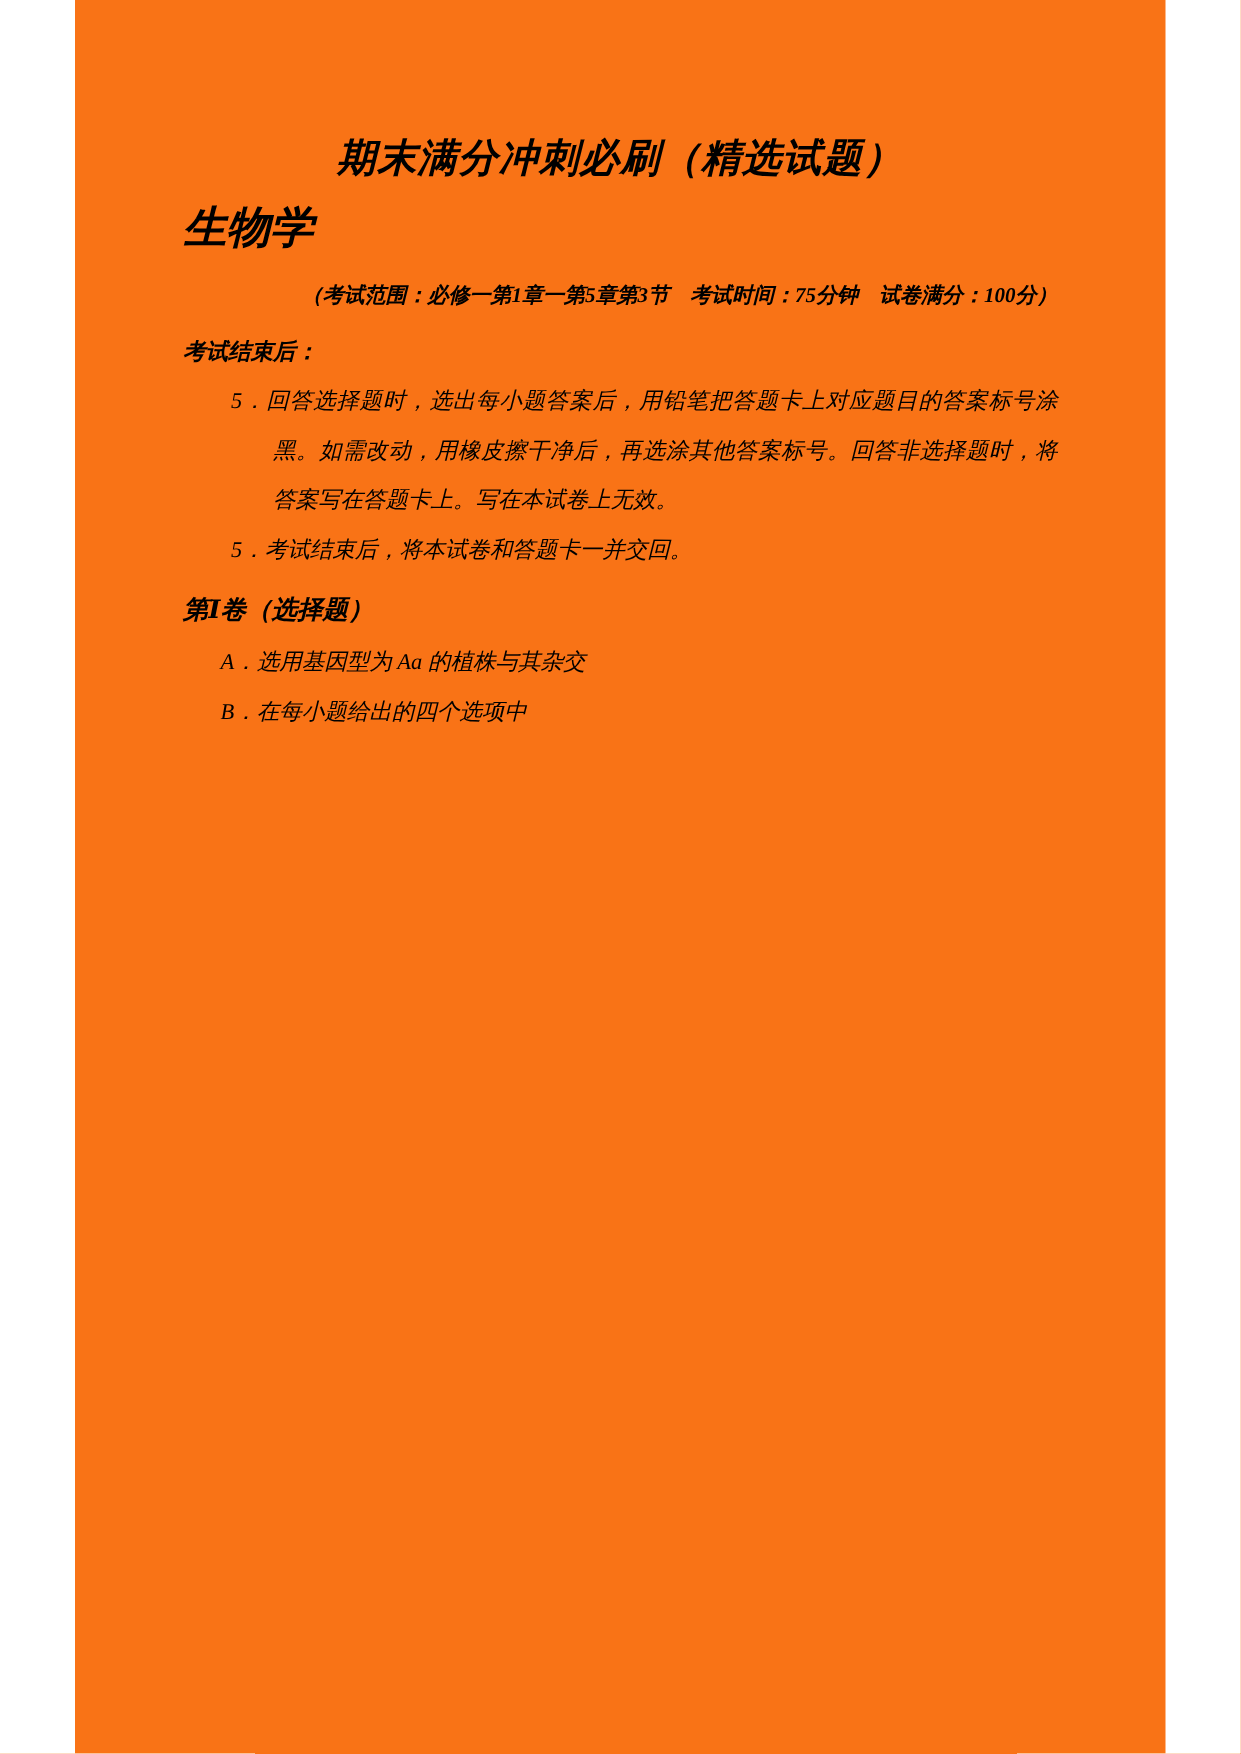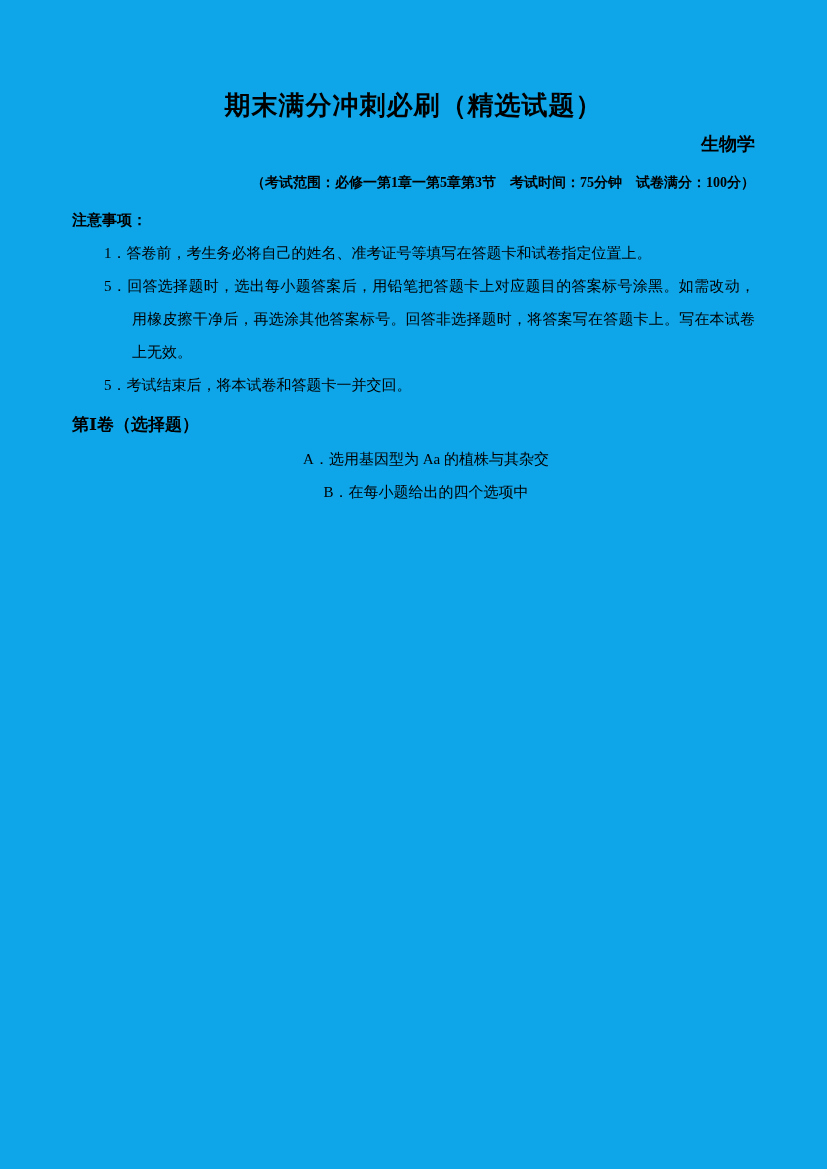--- a/index.html
+++ b/index.html
@@ -2,44 +2,45 @@
 <html><head>
 <meta charset="utf-8">
 <style>
   html, body {
     margin: 0;
     padding: 0;
     background: #ffffff;
   }
   .sheet {
     position: relative;
-    width: 827px;
+    width: 727px;
     height: 1169px;
     box-sizing: border-box;
     margin: 0 auto;
-    background: #0ea5e9;
+    background: #f97316;
     color: #000000;
     font-family: "Liberation Serif", "DejaVu Serif", serif;
     font-size: 15px;
     line-height: 2.2;
     padding: 88px 72px 40px 72px;
     overflow: hidden;
+    font-style: italic;
   }
   .paper-title {
     margin: 0;
     text-align: center;
     font-size: 26px;
     font-weight: bold;
     line-height: 1.4;
     letter-spacing: 1px;
   }
   .subject-title {
     margin: 8px 0 0 0;
-    text-align: right;
-    font-size: 18px;
+    text-align: left;
+    font-size: 29px;
     font-weight: bold;
     line-height: 1.4;
   }
   .exam-info {
     margin: 14px 0 0 0;
     text-align: right;
     font-size: 14px;
     font-weight: bold;
     line-height: 1.6;
   }
@@ -69,37 +70,36 @@
   }
   .question-stem {
     margin: 2px 0 0 0;
     padding-left: 25px;
     text-indent: -25px;
     text-align: justify;
   }
   .question-option {
     margin: 0;
     padding-left: 25px;
-    text-align: center;
+    text-align: left;
   }
 </style>
 </head>
 <body>
 
 <div class="sheet">
 
   <h1 class="paper-title">期末满分冲刺必刷（精选试题）</h1>
 
   <h2 class="subject-title">生物学</h2>
 
   <p class="exam-info">（考试范围：必修一第1章一第5章第3节　考试时间：75分钟　试卷满分：100分）</p>
 
-  <p class="notice-heading">注意事项：</p>
+  <p class="notice-heading">考试结束后：</p>
 
-  <p class="notice-item">1．答卷前，考生务必将自己的姓名、准考证号等填写在答题卡和试卷指定位置上。</p>
   <p class="notice-item">5．回答选择题时，选出每小题答案后，用铅笔把答题卡上对应题目的答案标号涂黑。如需改动，用橡皮擦干净后，再选涂其他答案标号。回答非选择题时，将答案写在答题卡上。写在本试卷上无效。</p>
   <p class="notice-item">5．考试结束后，将本试卷和答题卡一并交回。</p>
 
   <p class="volume-title">第Ⅰ卷（选择题）</p>
 
 
   <div>
     <p class="question-option">A．选用基因型为 Aa 的植株与其杂交</p>
     <p class="question-option">B．在每小题给出的四个选项中</p>
   </div>

